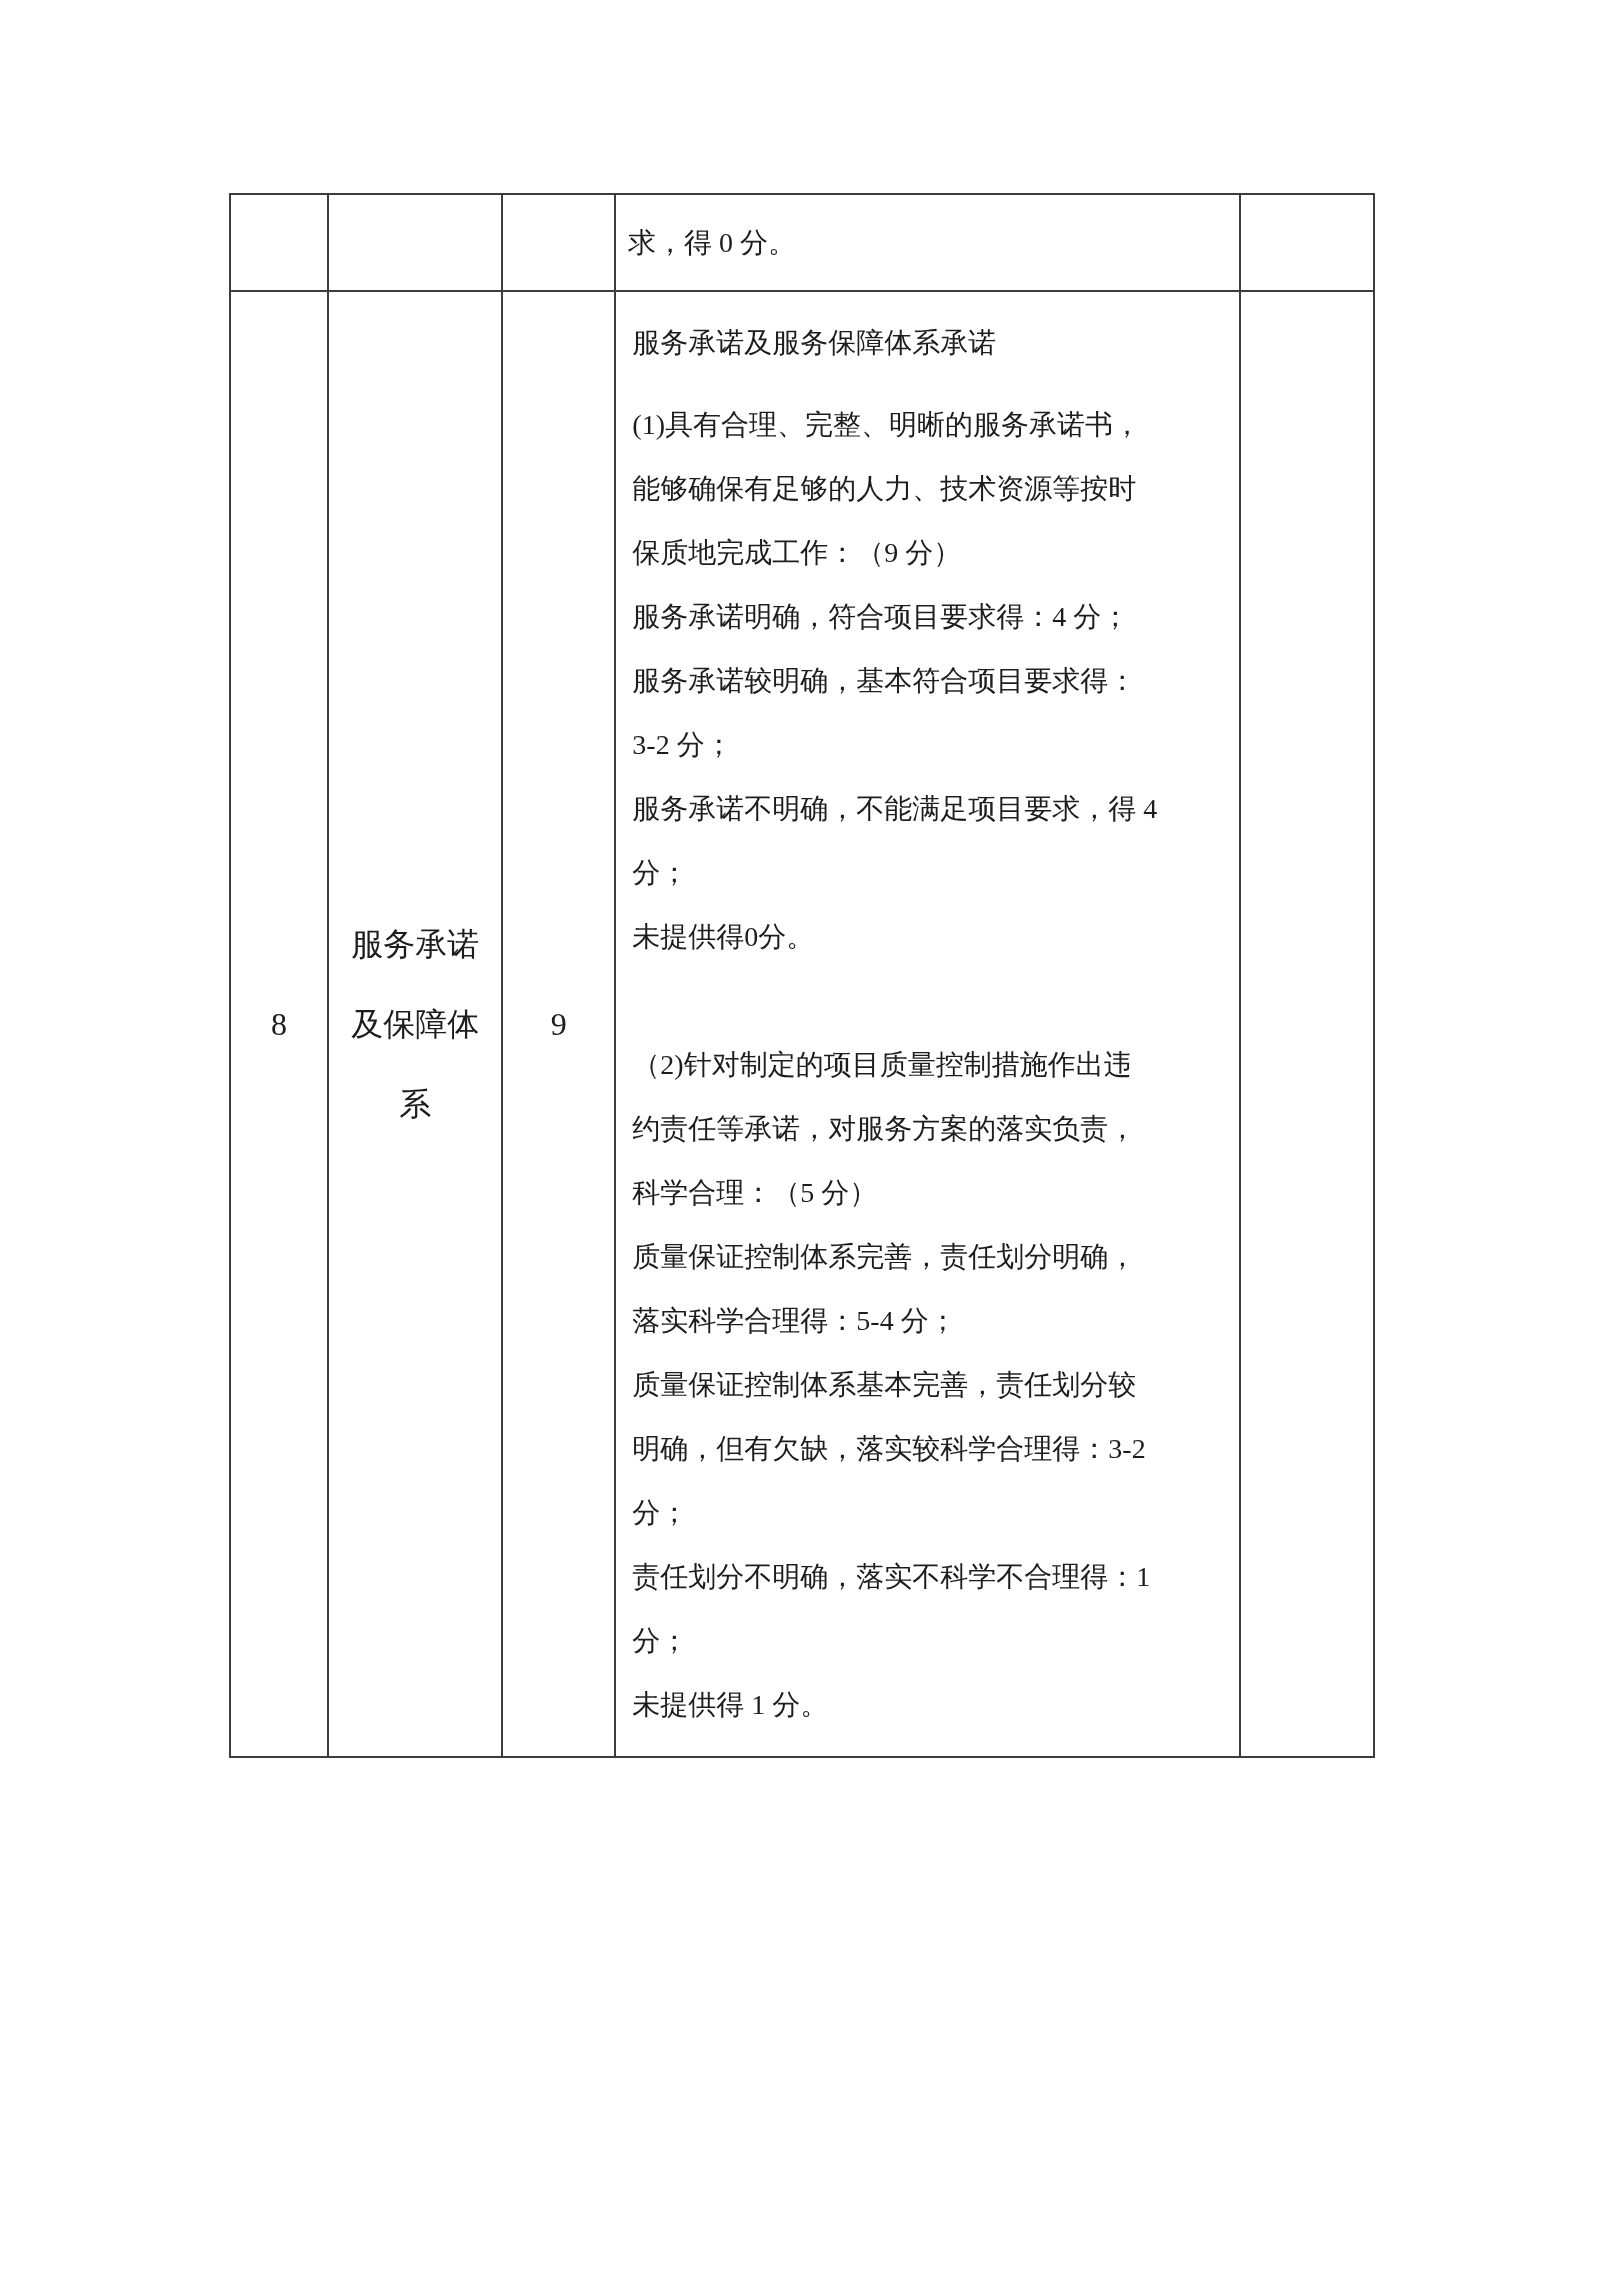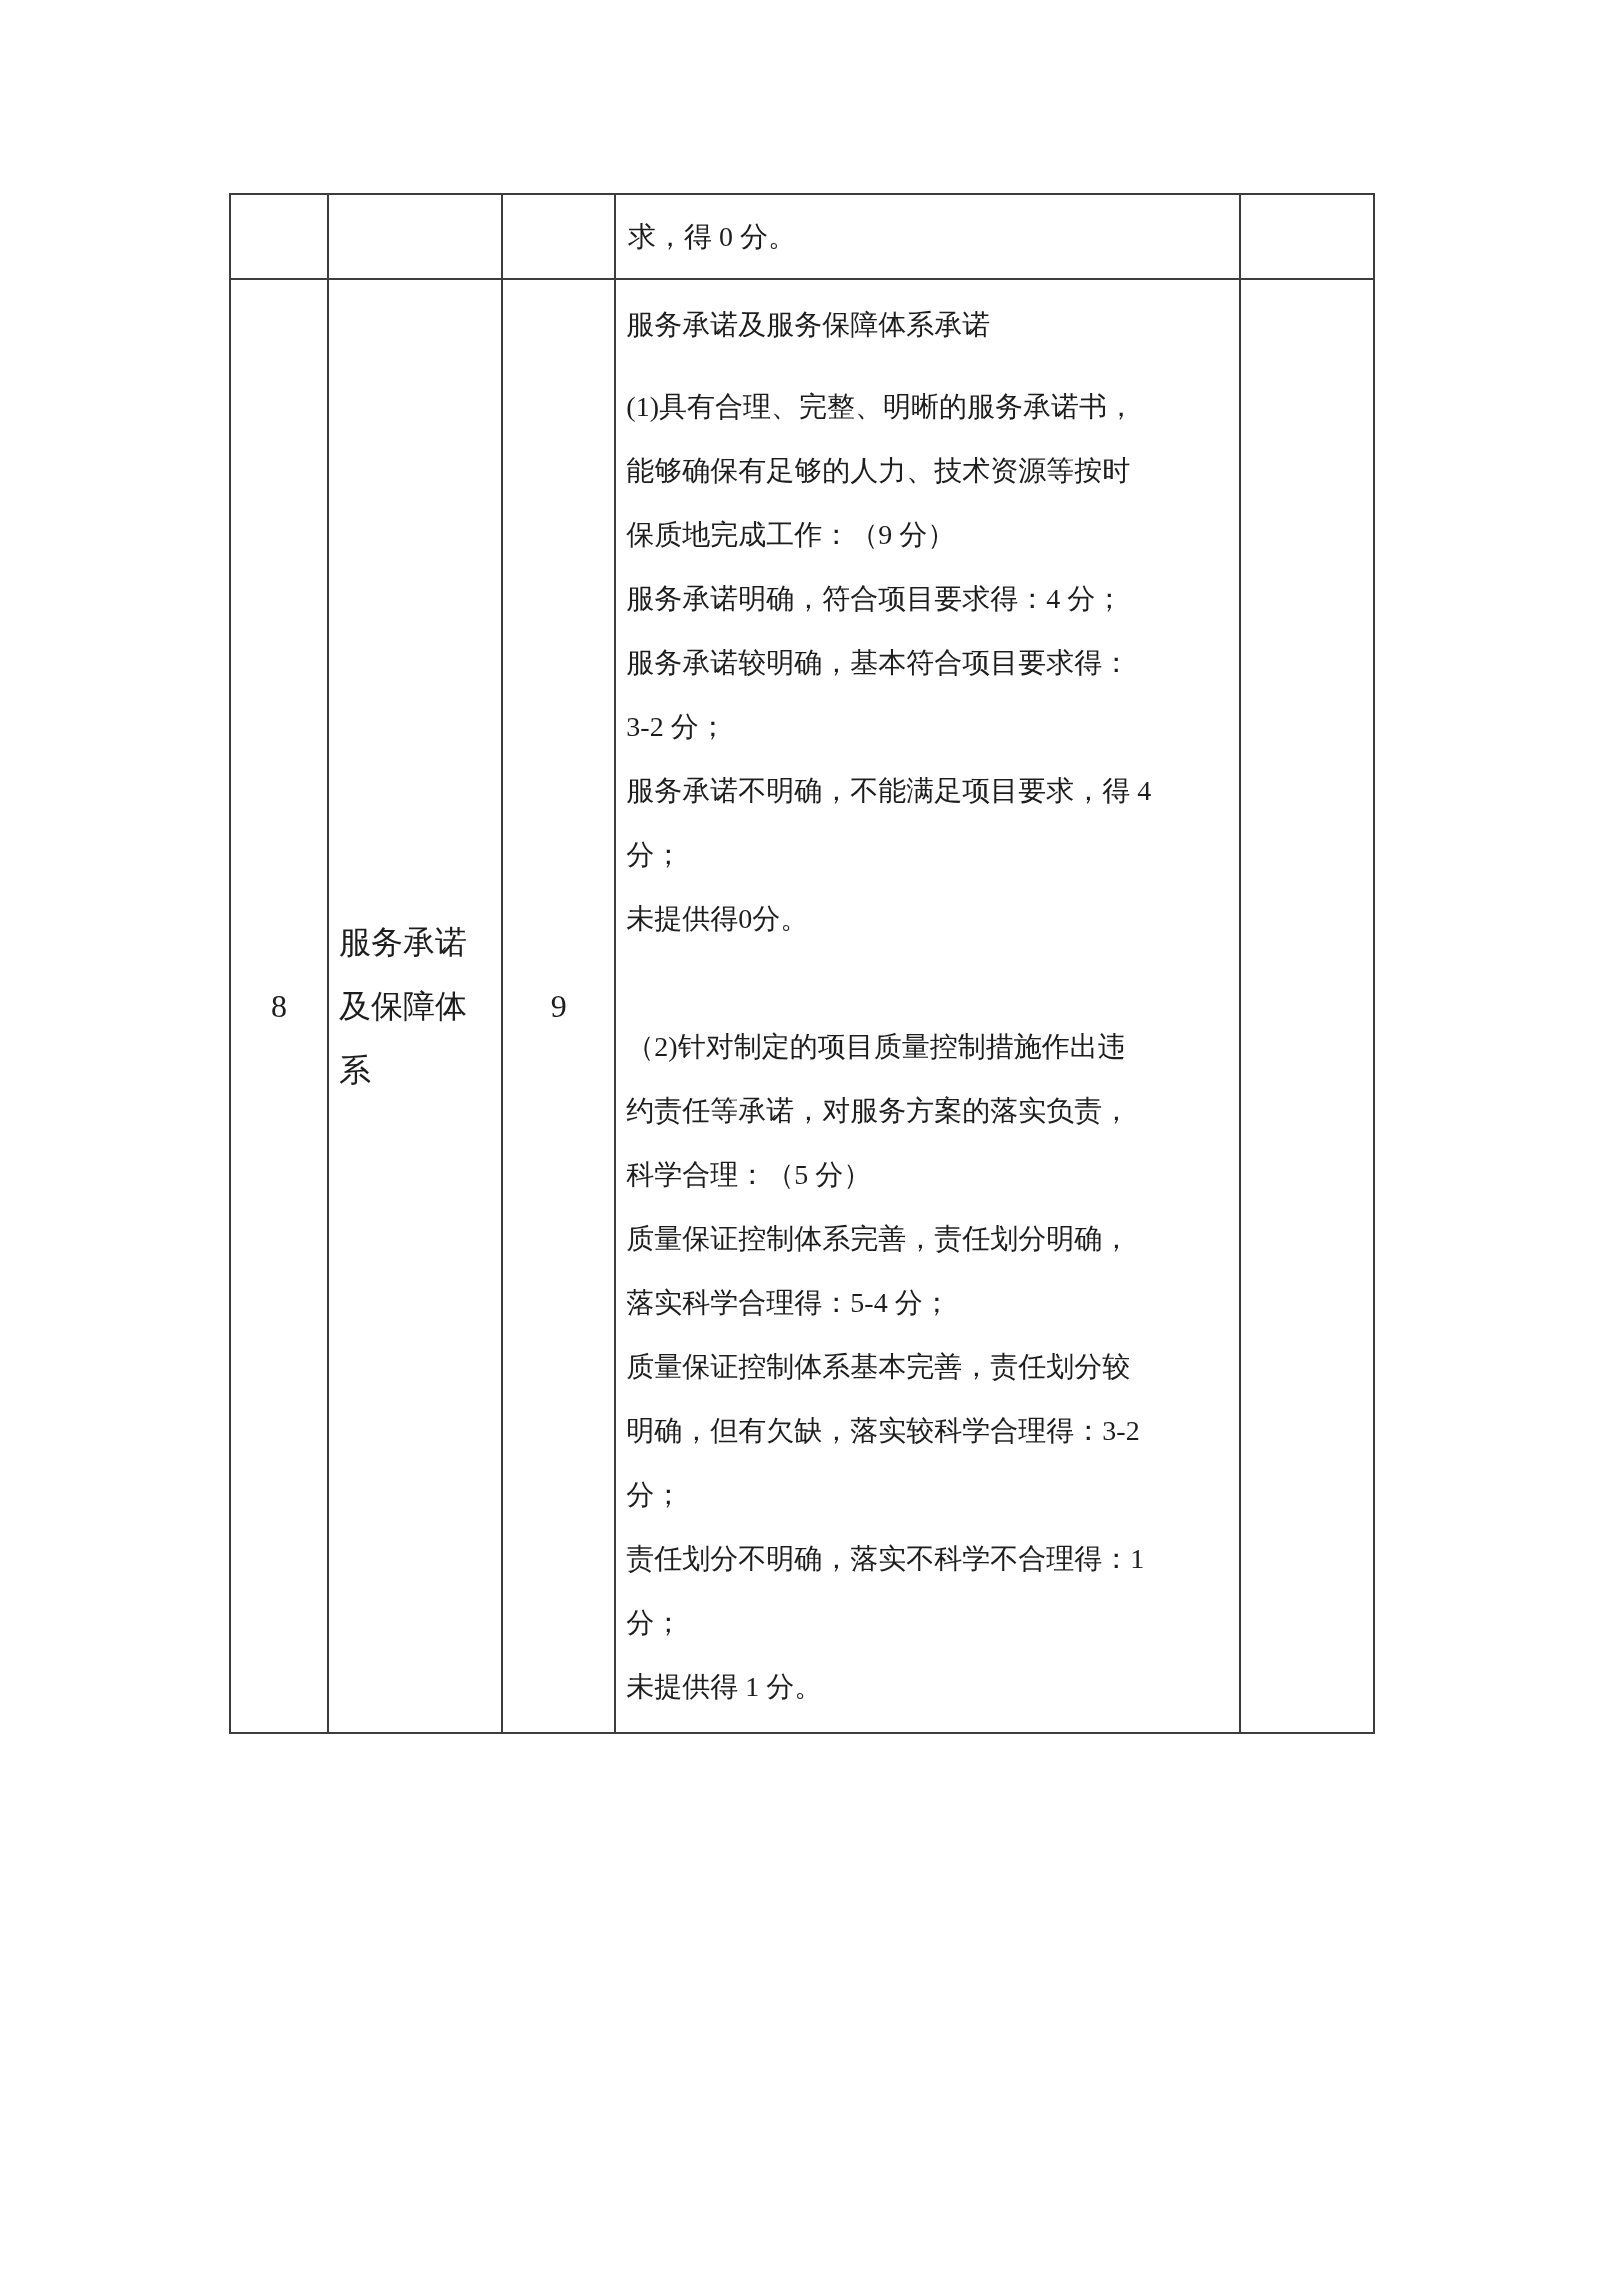--- a/index.html
+++ b/index.html
@@ -19,33 +19,33 @@
   table.score-table {
     position: absolute;
     left: 229px;
     top: 193px;
     border-collapse: collapse;
     table-layout: fixed;
     width: 1146px;
   }
   table.score-table td {
     border: 2px solid #3d3d3d;
-    padding: 10px;
+    padding: 16px;
     vertical-align: middle;
     font-size: 32px;
     overflow: hidden;
   }
   td.cell-no, td.cell-score {
     text-align: center;
     font-size: 43px;
   }
   td.cell-category {
-    text-align: left;
+    text-align: center;
     padding: 0 13.7px;
-    line-height: 64px;
+    line-height: 80px;
     font-size: 32px;
   }
   td.cell-notes { background: #ffffff; }
 
   
   td.cell-criteria {
     vertical-align: top;
     padding: 0 11.8px 12.7px 11.8px;
   }
   .row-prev td.cell-criteria {

